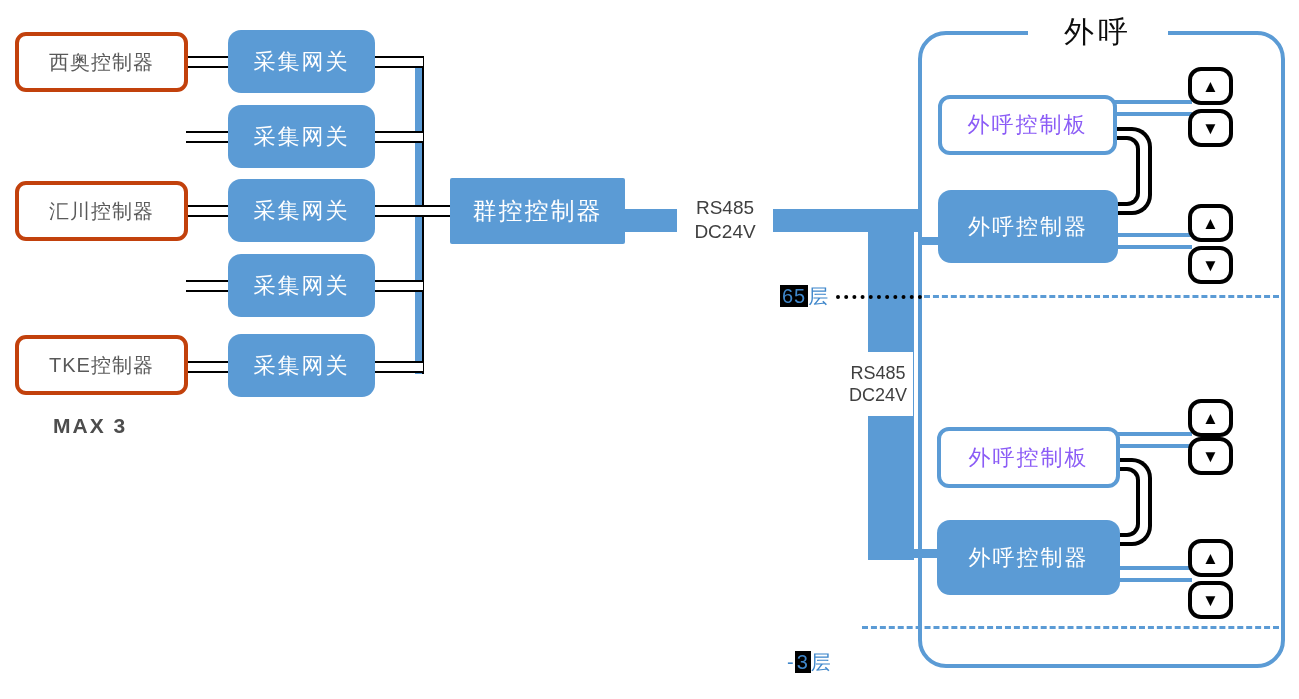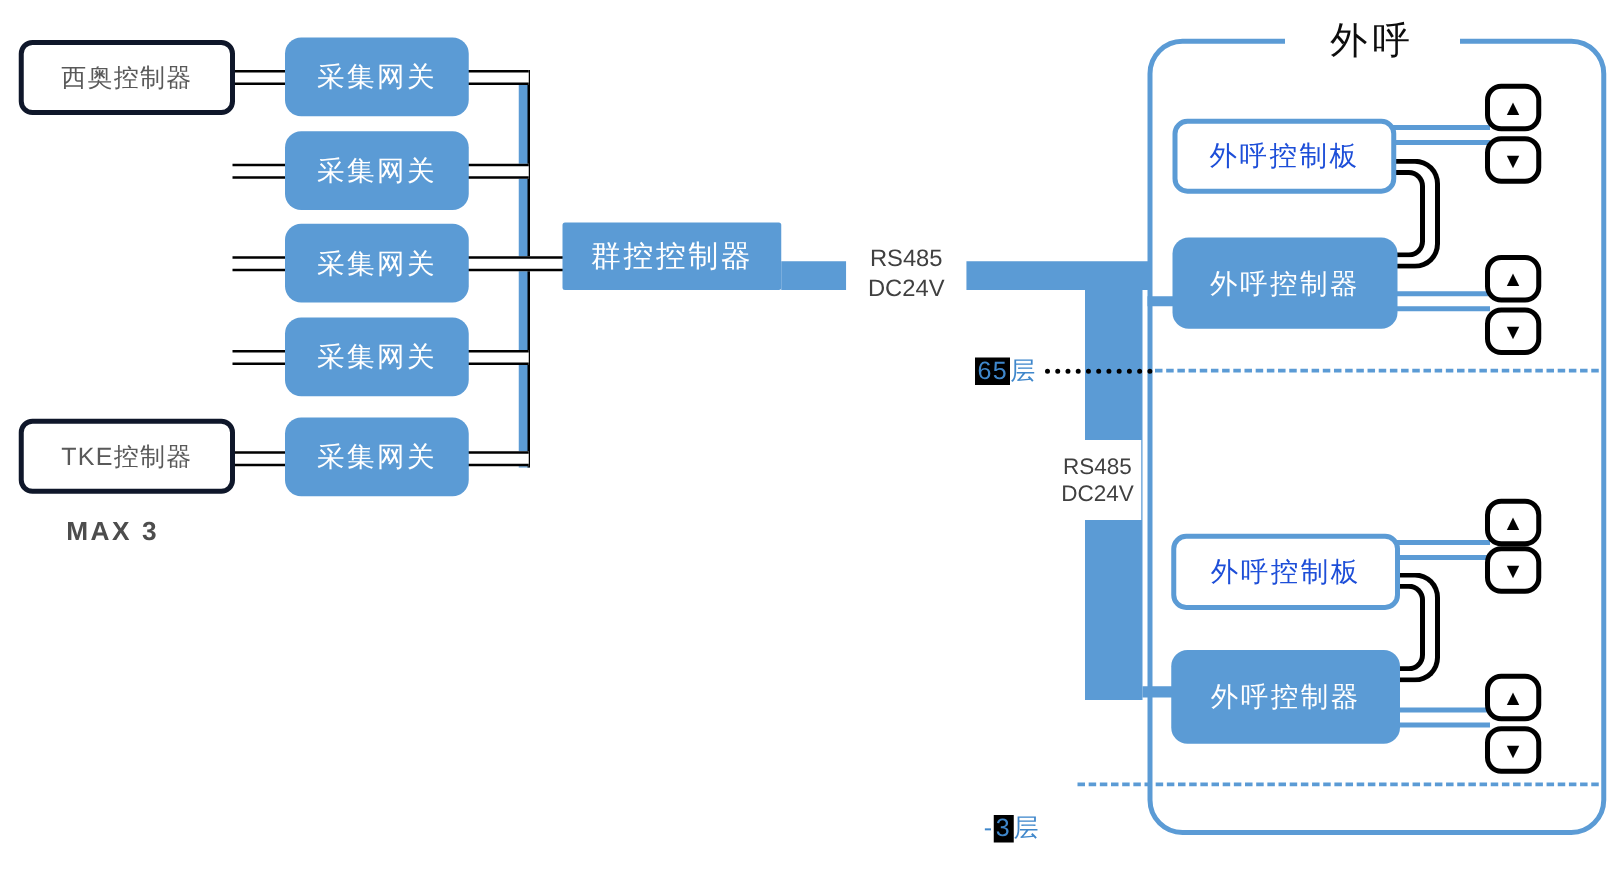--- a/index.html
+++ b/index.html
@@ -3,21 +3,21 @@
 <meta charset="utf-8">
 <style>
   html,body{margin:0;padding:0;background:#fff;}
   #stage{
     position:relative; width:1299px; height:699px; background:#fff; overflow:hidden;
     font-family:"Liberation Sans", sans-serif;
   }
   
   .box-white{
     position:absolute; left:15px; width:173px; height:60px; box-sizing:border-box;
-    background:#fff; border:4px solid #0f172a; border-radius:11px;
+    background:#fff; border:4px solid #c2410c; border-radius:11px;
     display:flex; align-items:center; justify-content:center;
     color:#595959; font-size:20px; letter-spacing:1px; z-index:3;
   }
   
   .box-blue{
     position:absolute; box-sizing:border-box; background:#5B9BD5; border-radius:13px;
     display:flex; align-items:center; justify-content:center;
     color:#fff; font-size:22px; letter-spacing:2px; z-index:3;
   }
   
@@ -43,21 +43,21 @@
   }
   .panel-title{
     position:absolute; left:1028px; top:10px; width:140px; height:44px; background:#fff; z-index:2;
     display:flex; align-items:center; justify-content:center;
     font-size:30px; color:#0d0d0d; letter-spacing:4px;
   }
   .hall-board{
     position:absolute; box-sizing:border-box; background:#fff;
     border:4px solid #5B9BD5; border-radius:12px;
     display:flex; align-items:center; justify-content:center;
-    color:#1d4ed8; font-size:22px; letter-spacing:2px; z-index:3;
+    color:#8b5cf6; font-size:22px; letter-spacing:2px; z-index:3;
   }
   .bracket{ position:absolute; box-sizing:border-box; border:4px solid #000; border-left:none; z-index:2; background:transparent; }
   .bracket.outer{ border-radius:0 20px 20px 0; }
   .bracket.inner{ border-radius:0 13px 13px 0; }
   .callbtn{
     position:absolute; left:1188px; width:45px; height:38px; box-sizing:border-box;
     background:#fff; border:4px solid #000; border-radius:13px;
     display:flex; align-items:center; justify-content:center;
     font-size:17px; color:#000; z-index:3; line-height:1;
   }
@@ -74,20 +74,23 @@
   }
 </style>
 </head>
 <body>
 
 <div id="stage">
 
   <div class="box-white" style="top:32px">
       <span>西奥控制器</span>
     </div>
+  <div class="box-white" style="top:181px">
+      <span>汇川控制器</span>
+    </div>
   <div class="box-white" style="top:335px">
       <span>TKE控制器</span>
     </div>
 
   <div class="max-note">MAX 3</div>
 
   <div class="dbl" style="left:186px;top:56px;width:44px"></div>
   <div class="dbl" style="left:186px;top:131px;width:44px"></div>
   <div class="dbl" style="left:186px;top:205px;width:44px"></div>
   <div class="dbl" style="left:186px;top:280px;width:44px"></div>
@@ -110,21 +113,21 @@
     </div>
 
   <div class="dbl" style="left:373px;top:56px;width:50px"></div>
   <div class="dbl" style="left:373px;top:131px;width:50px"></div>
   <div class="dbl" style="left:373px;top:205px;width:79px"></div>
   <div class="dbl" style="left:373px;top:280px;width:50px"></div>
   <div class="dbl" style="left:373px;top:361px;width:50px"></div>
 
   <div class="bus-v"></div>
 
-  <div class="box-blue" style="left:450px;top:178px;width:175px;height:54px;border-radius:2px;font-size:24px">
+  <div class="box-blue" style="left:450px;top:178px;width:175px;height:66px;border-radius:2px;font-size:24px">
     <span>群控控制器</span>
   </div>
 
   <div class="bar-blue" style="left:625px;top:209px;width:52px;height:23px"></div>
   <div class="bar-blue" style="left:773px;top:209px;width:147px;height:23px"></div>
   <div class="bus-label" style="left:677px;top:191px;width:96px;height:58px">
     <span>RS485</span>
     <span>DC24V</span>
   </div>
 

